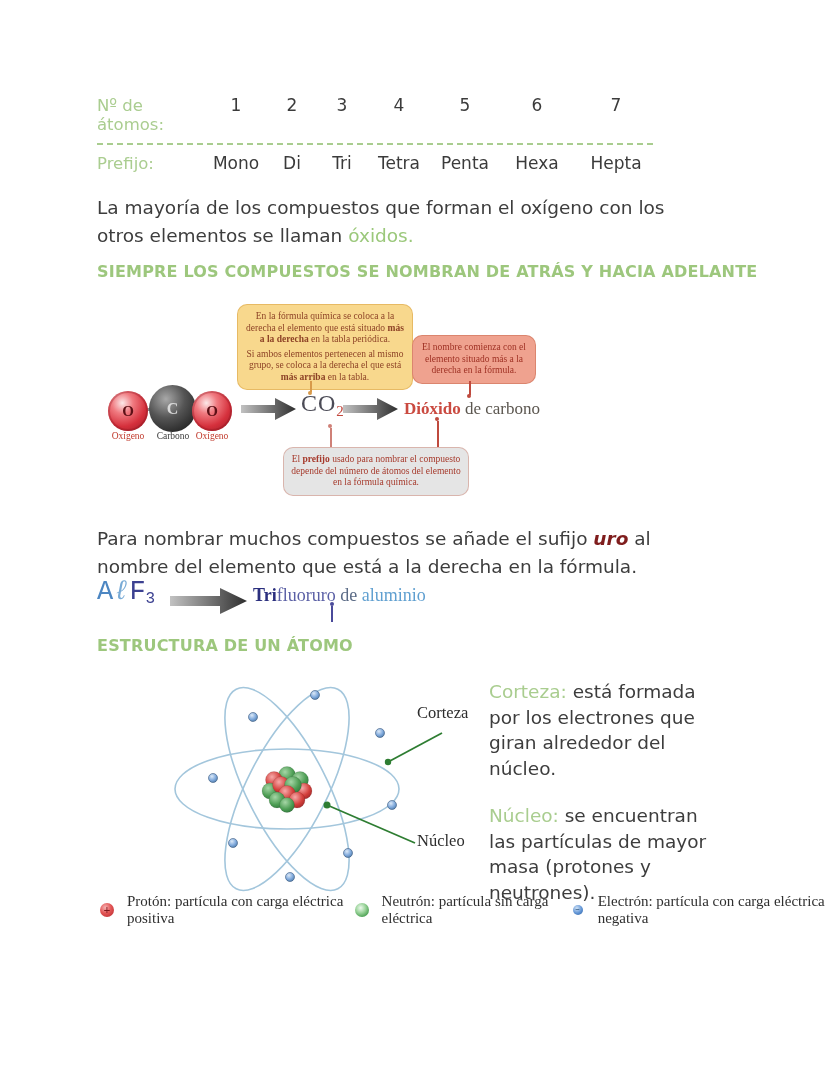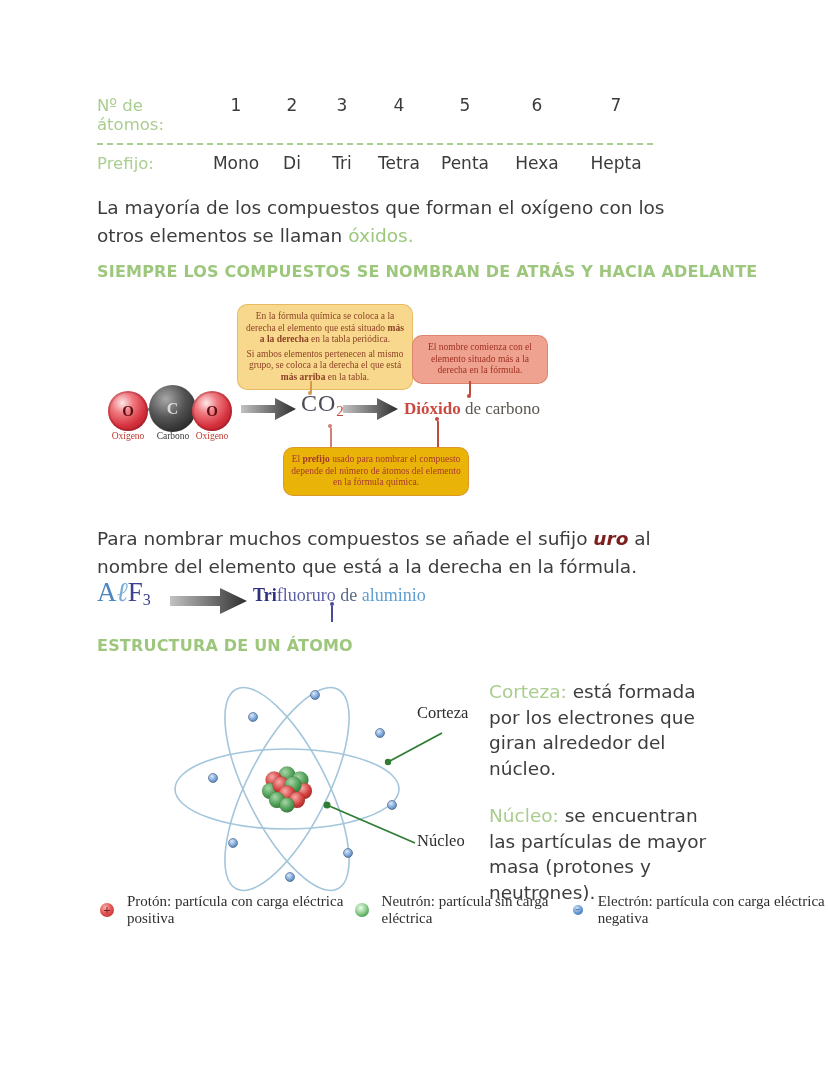--- a/index.html
+++ b/index.html
@@ -25,23 +25,23 @@
   .h1 { left:97px; top:262px; }
   .h2 { left:97px; top:636px; }
 
   
   .note { border-radius:10px; font-family:"Liberation Serif", serif; font-size:9.5px;
           line-height:11.5px; text-align:center; padding:6px 7px; }
   .note b { font-weight:bold; }
   .note-yellow { left:237px; top:304px; width:176px; background:#f8d88d; color:#8d4226;
                  border:1px solid rgba(210,150,50,.45); }
   .note-yellow .np2 { margin-top:3px; }
-  .note-salmon { left:412px; top:335px; width:136px; background:#efa28f; color:#9e3023;
+  .note-salmon { left:412px; top:335px; width:124px; background:#efa28f; color:#9e3023;
                  border:1px solid rgba(190,90,60,.4); }
-  .note-pink { left:283px; top:447px; width:186px; background:#eab308; color:#a63a2c;
+  .note-pink { left:283px; top:447px; width:186px; background:#e5e5e5; color:#a63a2c;
                border:1px solid rgba(200,110,90,.4); }
 
   
   .bond { left:120px; top:408px; width:100px; height:3px; background:#8a8a8a; }
   .sphere { border-radius:50%; display:flex; align-items:center; justify-content:center;
             font-family:"Liberation Serif", serif; font-weight:bold; }
   .sphere-red { background:radial-gradient(circle at 36% 30%, #fce9e9 0%, #f07a80 28%, #d5303c 62%, #951a24 100%);
                 box-shadow:inset 0 0 0 2px rgba(130,15,25,.28); color:#5c1016; }
   .sphere-black { background:radial-gradient(circle at 36% 30%, #a8a8a8 0%, #555 42%, #101010 100%); color:#d9d9d9; }
   .o1 { left:108px; top:391px; width:40px; height:40px; font-size:15px; }
@@ -55,21 +55,21 @@
   .co2 { left:301px; top:390px; font-family:"Liberation Serif", serif; }
   .co2-base { font-size:24px; color:#4b4b56; letter-spacing:1px; }
   .co2-sub { font-size:15px; color:#c2463c; vertical-align:-5px; }
   .dioxido { left:404px; top:399px; font-family:"Liberation Serif", serif; font-size:17px; }
   .dio-hi { color:#ca4a40; font-weight:bold;font-family:Liberation Serif, serif; }
   .dio-rest { color:#5b564f; }
 
   .vline { width:1.5px; }
   .dot { width:4px; height:4px; border-radius:50%; }
 
-  .alf3 { left:97px; top:577px; font-family:Liberation Serif, serif; font-size:27px; }
+  .alf3 { left:97px; top:577px; font-family:Liberation Mono, monospace; font-size:27px; }
   .alf3 .fa { color:#4c86c2; }
   .alf3 .fl { color:#79abd6; font-style:italic; }
   .alf3 .ff { color:#3c4191; }
   .alf3 .fs { font-size:16px; color:#3c4191; vertical-align:-4px; }
   .triflu { left:253px; top:585px; font-family:"Liberation Serif", serif; font-size:18px; }
   .tf-pre { color:#2b2f7e; font-weight:bold; }
   .tf-mid { color:#5a5fa5; }
   .tf-de { color:#5b6b86; }
   .tf-el { color:#5f9fd0; }
 

